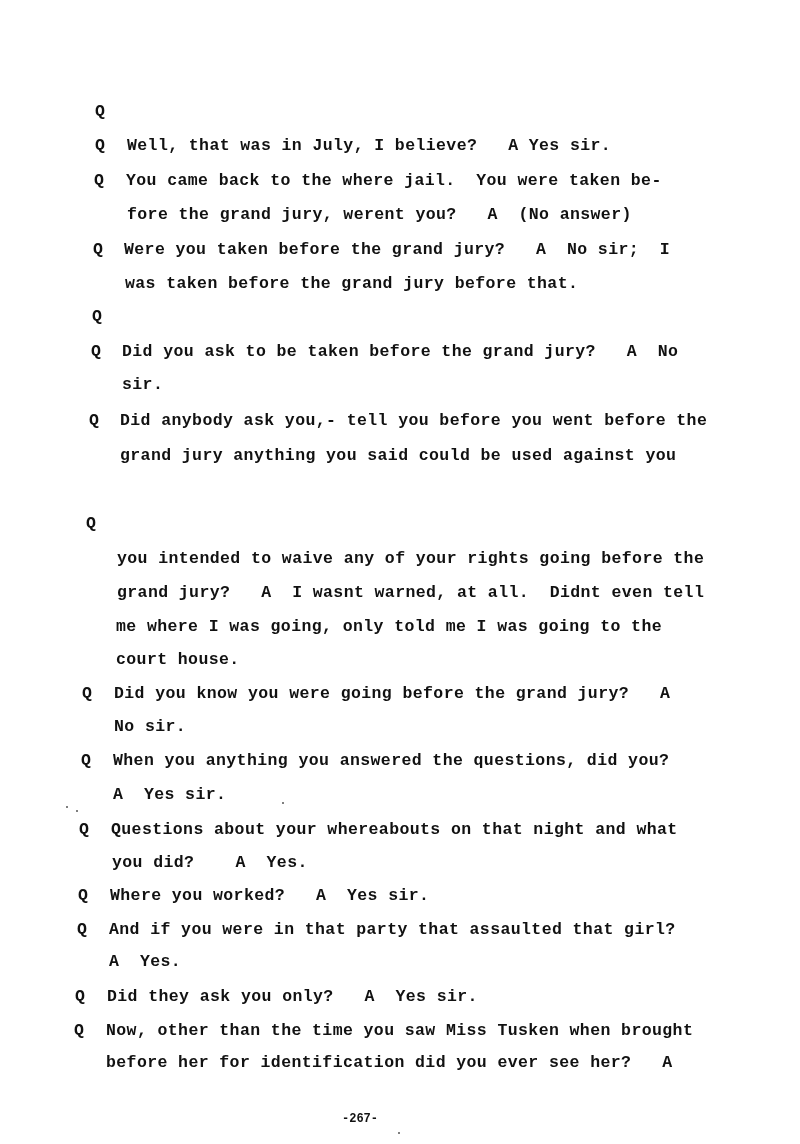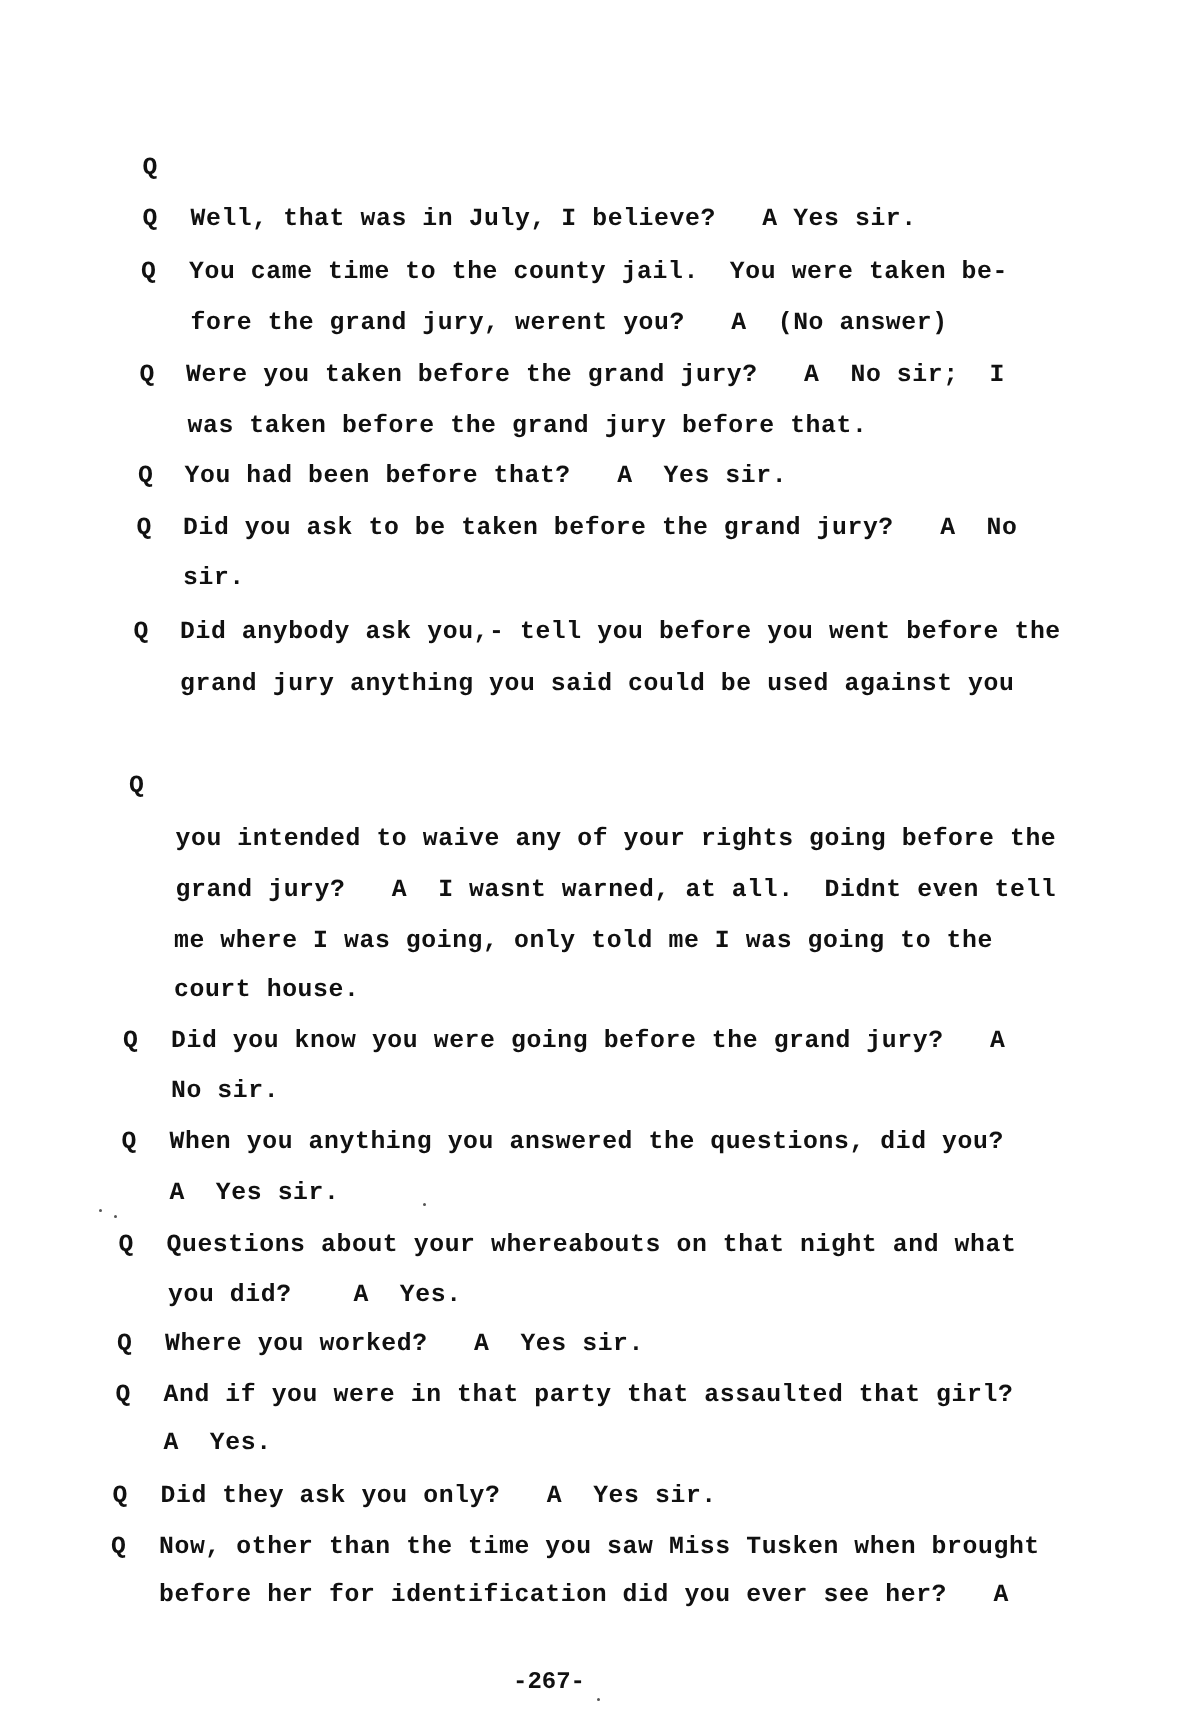--- a/index.html
+++ b/index.html
@@ -35,21 +35,21 @@
       position: absolute;
       font-size: 16.5px;
       font-weight: bold;
       line-height: 20px;
       height: 20px;
     }
     .page-number {
       position: absolute;
       left: 342px;
       top: 1112px;
-      font-size: 16px;
+      font-size: 12px;
       font-weight: bold;
       white-space: pre;
     }
     .speck {
       position: absolute;
       width: 2px;
       height: 2px;
       background: #555;
       border-radius: 1px;
     }
@@ -58,31 +58,30 @@
 <body>
 
 <div class="page">
 
   <span class="marker" style="left:95px;top:102px">Q</span>
 
   <span class="marker" style="left:95px;top:136px">Q</span>
   <span class="line" style="left:127px;top:136px">Well, that was in July, I believe?   A Yes sir.</span>
 
   <span class="marker" style="left:94px;top:171px">Q</span>
-  <span class="line" style="left:126px;top:171px">You came time to the county jail.  You were taken be-</span>
+  <span class="line" style="left:126px;top:171px">You came back to the where jail.  You were taken be-</span>
 
   <span class="line" style="left:127px;top:205px">fore the grand jury, werent you?   A  (No answer)</span>
 
   <span class="marker" style="left:93px;top:240px">Q</span>
   <span class="line" style="left:124px;top:240px">Were you taken before the grand jury?   A  No sir;  I</span>
 
   <span class="line" style="left:125px;top:274px">was taken before the grand jury before that.</span>
 
   <span class="marker" style="left:92px;top:307px">Q</span>
-  <span class="line" style="left:123px;top:307px">You had been before that?   A  Yes sir.</span>
 
   <span class="marker" style="left:91px;top:342px">Q</span>
   <span class="line" style="left:122px;top:342px">Did you ask to be taken before the grand jury?   A  No</span>
 
   <span class="line" style="left:122px;top:375px">sir.</span>
 
   <span class="marker" style="left:89px;top:411px">Q</span>
   <span class="line" style="left:120px;top:411px">Did anybody ask you,- tell you before you went before the</span>
 
   <span class="line" style="left:120px;top:446px">grand jury anything you said could be used against you</span>

